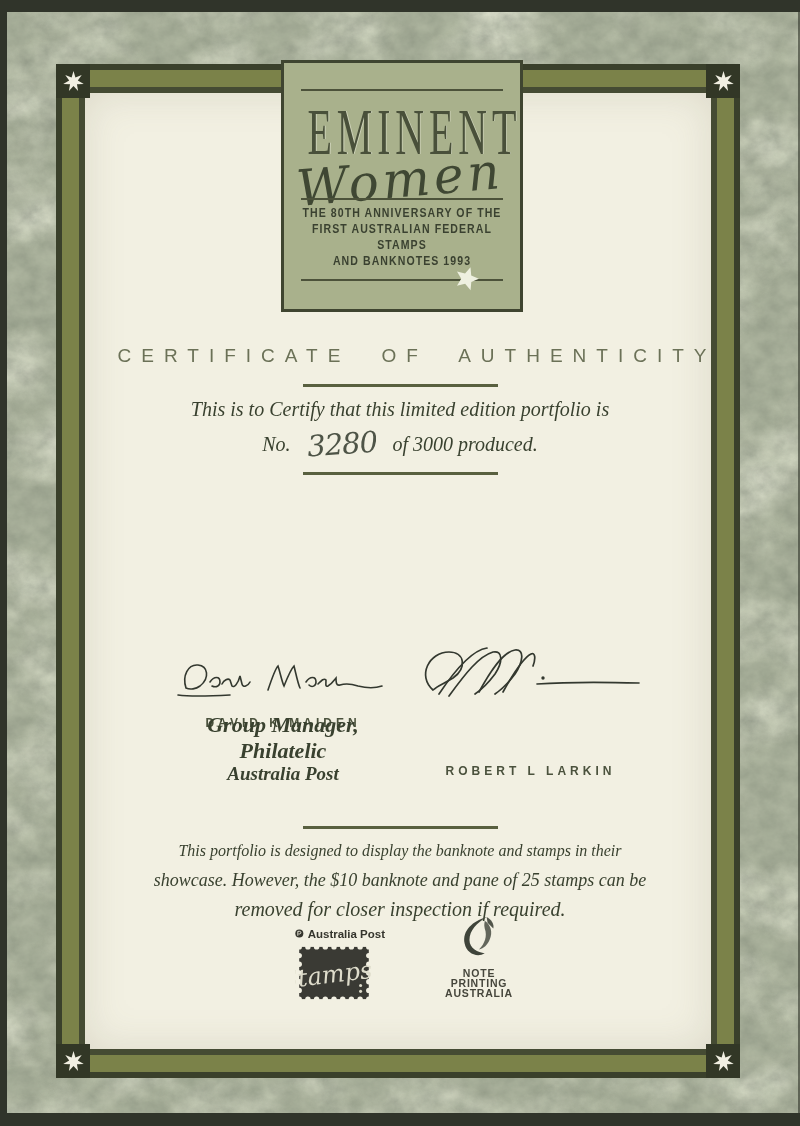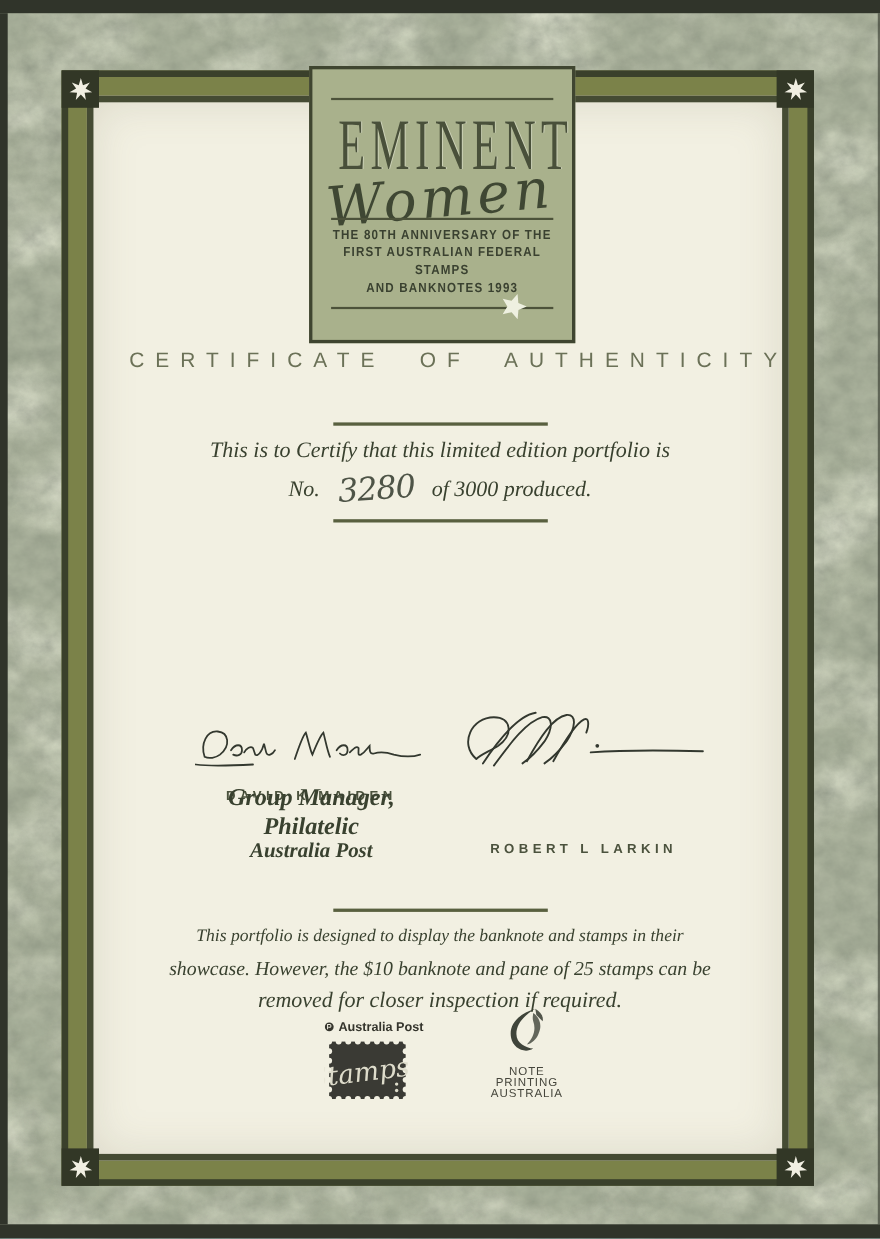--- a/index.html
+++ b/index.html
@@ -36,21 +36,21 @@
   .m-script{position:absolute;left:-34px;top:88px;width:300px;text-align:center;
            font-family:"DejaVu Serif",serif;font-style:italic;font-size:50px;
            color:#3f4733;letter-spacing:4px;transform:rotate(-5deg);}
   .m-sub{position:absolute;left:0;right:0;top:142px;text-align:center;
          font-family:"Liberation Sans",sans-serif;font-weight:bold;font-size:12px;
          line-height:16px;letter-spacing:1.2px;color:#3a4130;
          transform:scaleX(.88);transform-origin:50% 0;}
   .m-star{position:absolute;right:40px;top:202px;z-index:6;}
 
   
-  .cert-heading{position:absolute;left:0;right:0;top:318px;text-align:center;z-index:4;
+  .cert-heading{position:absolute;left:0;right:0;top:345px;text-align:center;z-index:4;
         font-family:"Liberation Sans",sans-serif;font-size:19px;color:#6b7157;
         letter-spacing:10px;word-spacing:16px;padding-left:10px;margin-left:24px;}
   .rule{position:absolute;left:303px;width:195px;height:3px;background:#59603f;z-index:4;}
   .it{font-family:"Liberation Serif",serif;font-style:italic;color:#39412f;}
   .line{position:absolute;left:90px;width:620px;text-align:center;z-index:4;}
   .issue{top:398px;font-size:20px;font-family:Liberation Serif, serif;}
   .serial{top:424px;font-size:20px;}
   .serial .num{display:inline-block;font-family:"DejaVu Serif",serif;font-style:italic;
         font-size:29px;color:#4e5447;letter-spacing:-1px;margin:0 16px;
         transform:rotate(-4deg) translateY(3px);}
@@ -64,21 +64,21 @@
   .sig-role{top:712px;font-size:22px;}
   .sig-org{top:763px;font-size:19px;}
 
   
   .ap-logo{position:absolute;left:295px;top:926px;width:90px;z-index:4;}
   .ap-brand{display:flex;align-items:center;gap:4px;
         font-family:"Liberation Sans",sans-serif;font-weight:bold;font-size:11.5px;
         color:#35352d;white-space:nowrap;}
   .npa-logo{position:absolute;left:434px;top:914px;width:90px;text-align:center;z-index:4;}
   .npa-text{margin-top:2px;font-family:"Liberation Sans",sans-serif;font-size:10.5px;
-        line-height:10px;letter-spacing:.8px;color:#46463c;}
+        line-height:10px;letter-spacing:.8px;color:#46463c;font-weight:bold;}
 </style>
 </head>
 <body>
 
 <div class="screen">
 
   <svg class="marble" width="800" height="1126" aria-hidden="true">
     <defs>
       <filter id="grain" x="0" y="0" width="100%" height="100%">
         <feTurbulence type="fractalNoise" baseFrequency="0.05 0.06" numOctaves="5" seed="8"></feTurbulence>

